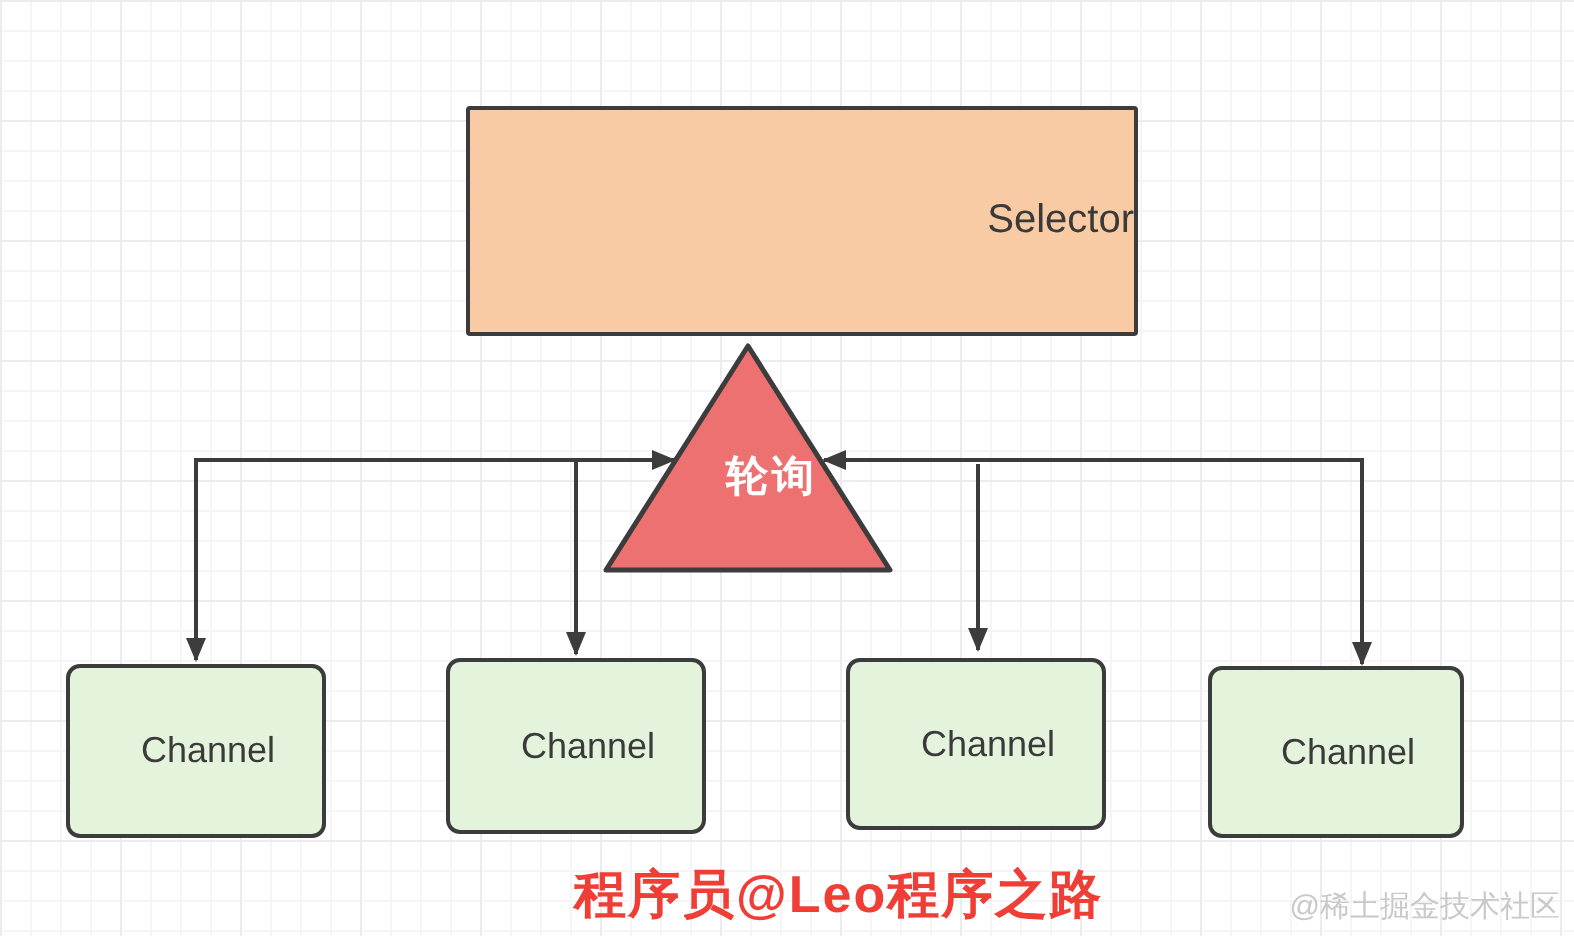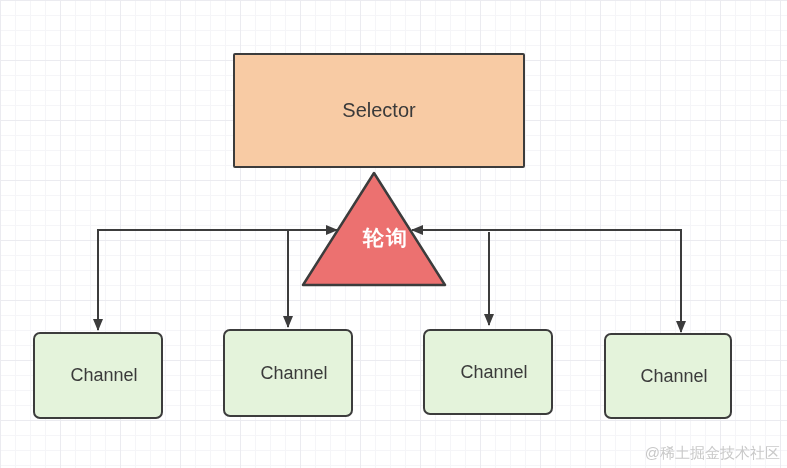--- a/index.html
+++ b/index.html
@@ -24,24 +24,25 @@
     position: absolute;
     box-sizing: border-box;
     display: flex;
     align-items: center;
     justify-content: center;
     border: 2px solid #3c3c3c;
     color: #3a3a3a;
   }
   .selector {
     left: 233px; top: 53px;
-    width: 292px; height: 115px;
+    width: 336px; height: 115px;
     background: #f8cba4;
     font-size: 20px;
     border-radius: 2px;
+    justify-content: flex-end;
   }
   .channel {
     background: #e4f3db;
     border-radius: 7px;
     font-size: 18px;
     padding-left: 12px;
   }
   .channel.c1 { left: 33px;  top: 332px; width: 130px; height: 87px; }
   .channel.c2 { left: 223px; top: 329px; width: 130px; height: 88px; }
   .channel.c3 { left: 423px; top: 329px; width: 130px; height: 86px; }
@@ -128,15 +129,16 @@
   <div class="node channel c2" style="background-color: rgb(228, 243, 219);">
     <span>Channel</span>
   </div>
   <div class="node channel c3" style="background-color: rgb(228, 243, 219);">
     <span>Channel</span>
   </div>
   <div class="node channel c4" style="background-color: rgb(228, 243, 219);">
     <span>Channel</span>
   </div>
 
+  <div class="watermark-red" style="color: rgb(239, 62, 54);">程序员@Leo程序之路</div>
   <div class="watermark-gray" style="color: rgb(201, 201, 201);">@稀土掘金技术社区</div>
 
 </div>
 
 </body></html>

